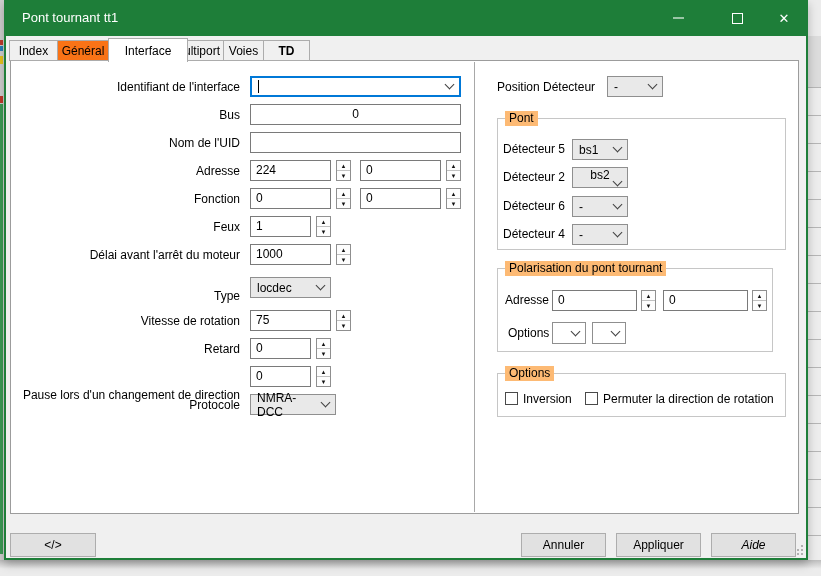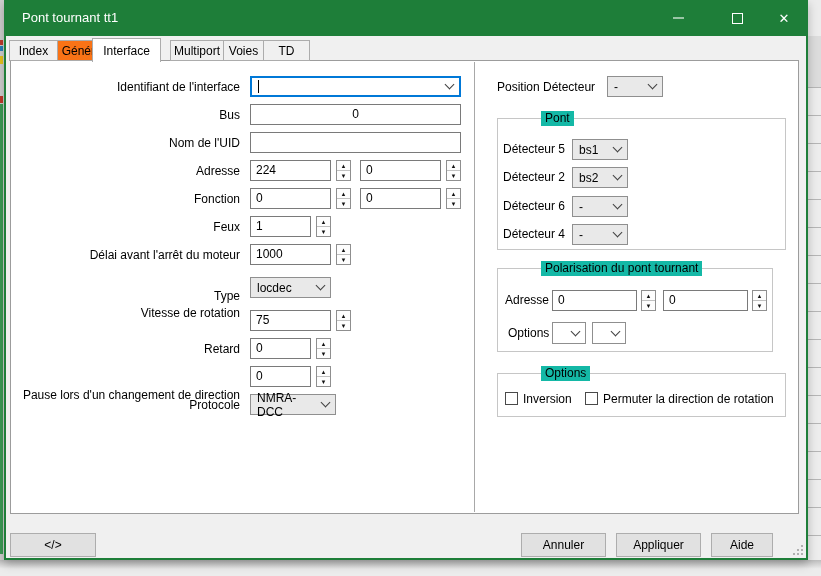--- a/index.html
+++ b/index.html
@@ -61,21 +61,21 @@
   .combo.white{background:#fff;}
   .combo.focused{border:2px solid #0078d7;background:#fff;}
   .chev{
     margin-left:auto;width:7px;height:7px;
     border-right:1.4px solid #404040;border-bottom:1.4px solid #404040;
     transform:rotate(45deg);margin-top:-4px;flex:none;
   }
   .caret{width:1px;height:13px;background:#000;margin-right:4px;flex:none;}
 
   .group{border:1px solid #c6c6c6;z-index:2;}
-  .legend{position:absolute;top:-8px;left:7px;background:#14b8a6;padding:0 4px;line-height:15px;margin-left:36px;}
+  .legend{position:absolute;top:-8px;left:7px;background:#fdba74;padding:0 4px;line-height:15px;}
 
   .cb{width:13px;height:13px;border:1px solid #494949;background:#fff;z-index:3;}
 
   .btn{
     height:24px;background:#e1e1e1;border:1px solid #adadad;
     display:flex;align-items:center;justify-content:center;z-index:3;
   }
   .btn.default{border:2px solid #0078d7;height:25px;}
 
   .grip span{position:absolute;width:2px;height:2px;background:#b0b0b0;}
@@ -116,30 +116,30 @@
 <div class="abs wbtn" style="left:767px;">
   <span class="close-glyph">✕</span>
 </div>
 
 <div class="abs tab" style="left:9px;width:49px;">
   <span>Index</span>
 </div>
 <div class="abs tab hovered" style="left:57px;width:52px;">
   <span>Général</span>
 </div>
-<div class="abs tab selected" style="left:92px;width:69px;text-align:right;">
+<div class="abs tab selected" style="left:108px;width:80px;text-align:right;">
   <span>Interface</span>
 </div>
 <div class="abs tab" style="left:170px;width:54px;">
   <span>Multiport</span>
 </div>
 <div class="abs tab" style="left:223px;width:41px;">
   <span>Voies</span>
 </div>
-<div class="abs tab" style="left:263px;width:47px;">
+<div class="abs tab" style="left:263px;width:47px;font-weight:bold;">
   <span>TD</span>
 </div>
 
 <div class="abs content-box"></div>
 <div class="abs vsep"></div>
 
 <div class="abs flabel" style="top:80px;">Identifiant de l'interface</div>
 <div class="abs combo focused" style="left:250px;top:76px;width:211px;">
   <span class="caret"></span>
   <span></span>
@@ -189,21 +189,21 @@
   <span class="spin-up">▲</span>
     <span class="spin-down">▼</span>
 </div>
 
 <div class="abs flabel" style="top:281px;margin-top:8px;">Type</div>
 <div class="abs combo" style="left:250px;top:277px;width:81px;">
   <span>locdec</span>
   <span class="chev"></span>
 </div>
 
-<div class="abs flabel" style="top:306px;">Vitesse de rotation</div>
+<div class="abs flabel" style="top:314px;">Vitesse de rotation</div>
 <div class="abs txt" style="left:250px;top:310px;width:81px;">75</div>
 <div class="abs spinbtn" style="left:336px;top:310px;">
   <span class="spin-up">▲</span>
     <span class="spin-down">▼</span>
 </div>
 
 <div class="abs flabel" style="top:342px;">Retard</div>
 <div class="abs txt" style="left:250px;top:338px;width:61px;">0</div>
 <div class="abs spinbtn" style="left:316px;top:338px;">
   <span class="spin-up">▲</span>
@@ -231,21 +231,21 @@
 
 <div class="abs group" style="left:497px;top:118px;width:289px;height:132px;">
   <span class="legend">Pont</span>
 </div>
 <div class="abs rlabel" style="left:503px;top:142px;">Détecteur 5</div>
 <div class="abs combo" style="left:572px;top:139px;width:56px;">
   <span>bs1</span>
   <span class="chev"></span>
 </div>
 <div class="abs rlabel" style="left:503px;top:170px;">Détecteur 2</div>
-<div class="abs combo" style="left:572px;top:167px;width:56px;">
+<div class="abs combo" style="left:572px;top:167px;width:56px;flex-direction:column;">
   <span>bs2</span>
   <span class="chev"></span>
 </div>
 <div class="abs rlabel" style="left:503px;top:199px;">Détecteur 6</div>
 <div class="abs combo" style="left:572px;top:196px;width:56px;">
   <span>-</span>
   <span class="chev"></span>
 </div>
 <div class="abs rlabel" style="left:503px;top:227px;">Détecteur 4</div>
 <div class="abs combo" style="left:572px;top:224px;width:56px;">
@@ -280,21 +280,21 @@
 </div>
 <div class="abs cb" style="left:505px;top:392px;"></div>
 <div class="abs rlabel" style="left:523px;top:392px;">Inversion</div>
 <div class="abs cb" style="left:585px;top:392px;"></div>
 <div class="abs rlabel" style="left:603px;top:392px;">Permuter la direction de rotation</div>
 
 <div class="abs btn" style="left:10px;top:533px;width:86px;">&lt;/&gt;</div>
 <div class="abs btn default" style="left:421px;top:532px;width:90px;margin-top:48px;">OK</div>
 <div class="abs btn" style="left:521px;top:533px;width:85px;">Annuler</div>
 <div class="abs btn" style="left:616px;top:533px;width:85px;">Appliquer</div>
-<div class="abs btn" style="left:711px;top:533px;width:62px;">Aide</div>
+<div class="abs btn" style="left:711px;top:533px;width:85px;font-style:italic;">Aide</div>
 
 <div class="abs grip" style="left:793px;top:545px;width:11px;height:11px;">
   <span style="left:8px;top:8px;"></span>
   <span style="left:4px;top:8px;"></span>
   <span style="left:8px;top:4px;"></span>
   <span style="left:0;top:8px;"></span>
   <span style="left:8px;top:0;"></span>
   <span style="left:4px;top:4px;"></span>
 </div>
 

